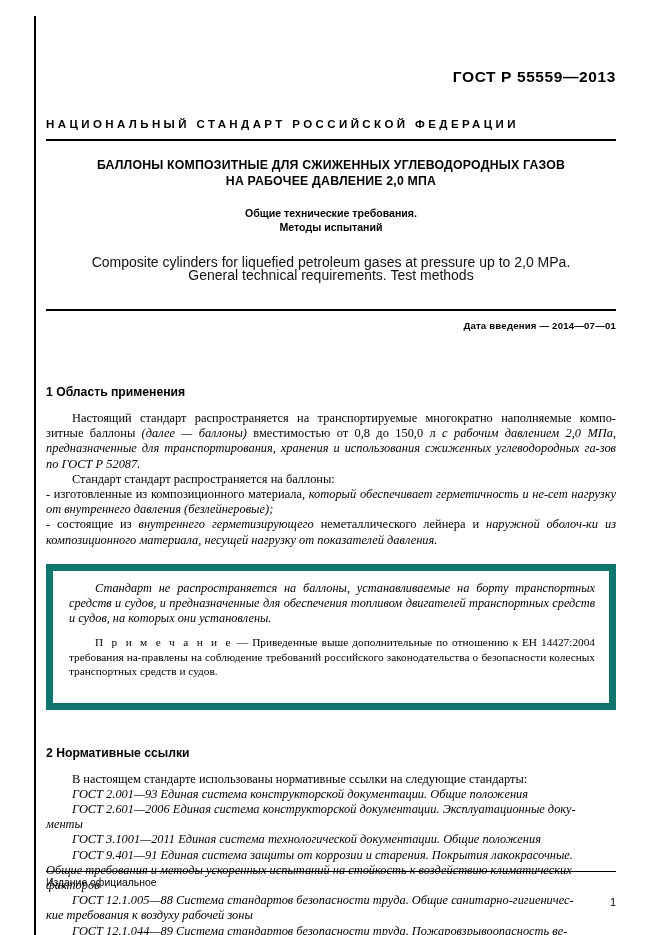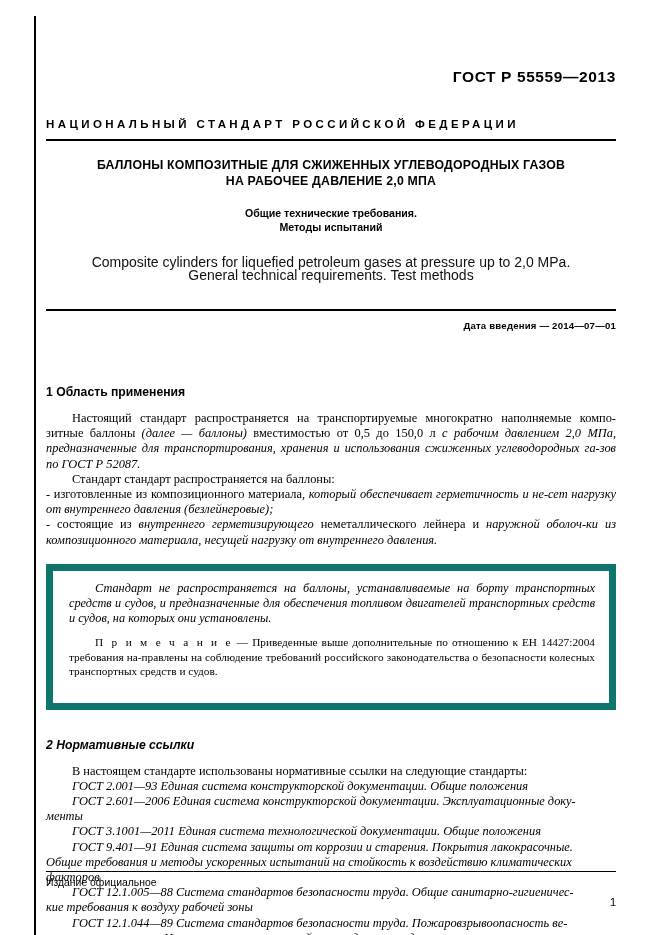--- a/index.html
+++ b/index.html
@@ -105,21 +105,21 @@
   }
 
   
   .section-h {
     font-family: "Liberation Sans", sans-serif;
     font-weight: bold;
     font-size: 12.2px;
     margin-top: 54px;
     margin-bottom: 0;
   }
-  #sec2-heading { margin-top: 28px; font-style: italic; }
+  #sec2-heading { margin-top: 36px; }
 
   p.body {
     font-size: 12.4px;
     line-height: 15.2px;
     margin: 0;
     text-align: justify;
     text-indent: 26px;
   }
   p.body.first { margin-top: 12px; }
   p.noind { text-indent: 0; }
@@ -206,27 +206,27 @@
       <div class="title-en">Composite cylinders for liquefied petroleum gases at pressure up to 2,0 MPa.</div>
       <div class="title-en" style="margin-top:0">General technical requirements. Test methods</div>
     </div>
 
     <hr class="rule-after-title">
 
     <div class="intro-date">Дата введения — 2014—07—01</div>
 
     <div class="section-h">1 Область применения</div>
 
-    <p class="body first"><span>Настоящий стандарт распространяется на транспортируемые многократно наполняемые компо-зитные баллоны </span><span class="it">(далее — баллоны)</span><span> вместимостью от 0,5 до 150,0 л </span><span class="it">с рабочим давлением 2,0 МПа, предназначенные для транспортирования, хранения и использования сжиженных углеводородных га-зов по ГОСТ Р 52087.</span></p>
+    <p class="body first"><span>Настоящий стандарт распространяется на транспортируемые многократно наполняемые компо-зитные баллоны </span><span class="it">(далее — баллоны)</span><span> вместимостью от 0,8 до 150,0 л </span><span class="it">с рабочим давлением 2,0 МПа, предназначенные для транспортирования, хранения и использования сжиженных углеводородных га-зов по ГОСТ Р 52087.</span></p>
 
     <p class="body">Стандарт стандарт распространяется на баллоны:</p>
 
     <p class="body noind"><span>- изготовленные из композиционного материала, </span><span class="it">который обеспечивает герметичность и не-сет нагрузку от внутреннего давления (безлейнеровые);</span></p>
 
-    <p class="body noind"><span>- состоящие из </span><span class="it">внутреннего герметизирующего</span><span> неметаллического лейнера и </span><span class="it">наружной оболоч-ки из композиционного материала, несущей нагрузку от внутреннего давления.</span></p>
+    <p class="body noind"><span>- состоящие из </span><span class="it">внутреннего герметизирующего</span><span> неметаллического лейнера и </span><span class="it">наружной оболоч-ки из композиционного материала, несущей нагрузку от показателей давления.</span></p>
 
     <div class="framed">
       <p>Стандарт не распространяется на баллоны, устанавливаемые на борту транспортных средств и судов, и предназначенные для обеспечения топливом двигателей транспортных средств и судов, на которых они установлены.</p>
       <p class="note"><span class="sp-word">П р и м е ч а н и е</span><span> — Приведенные выше дополнительные по отношению к ЕН 14427:2004 требования на-правлены на соблюдение требований российского законодательства о безопасности колесных транспортных средств и судов.</span></p>
     </div>
 
     <div class="section-h" id="sec2-heading">2 Нормативные ссылки</div>
 
     <p class="body first">В настоящем стандарте использованы нормативные ссылки на следующие стандарты:</p>
 

